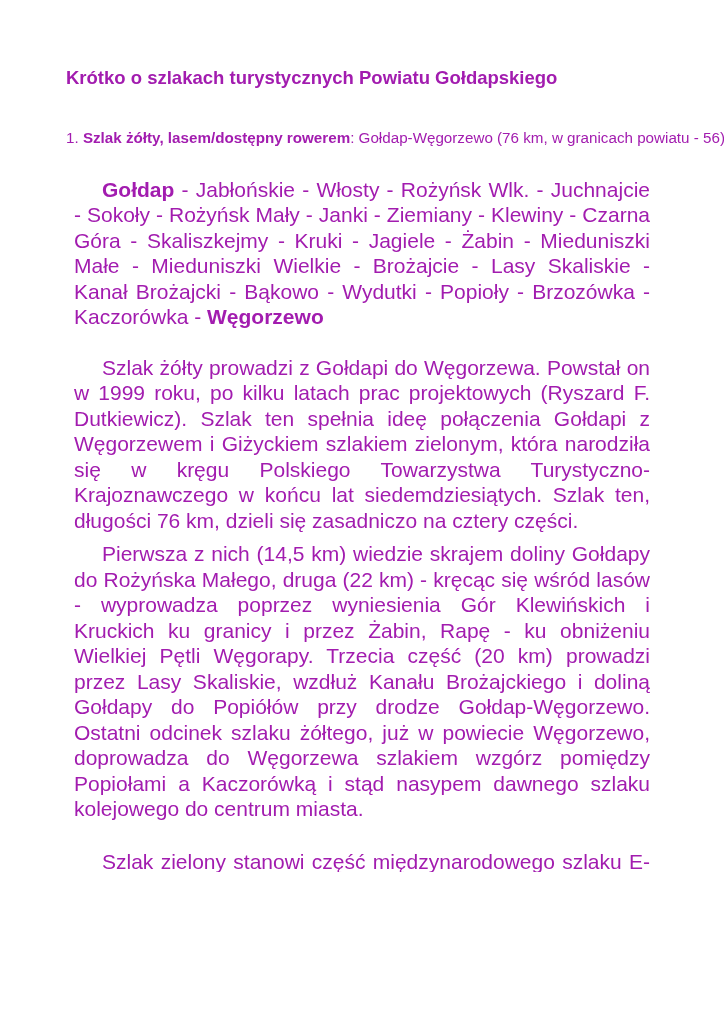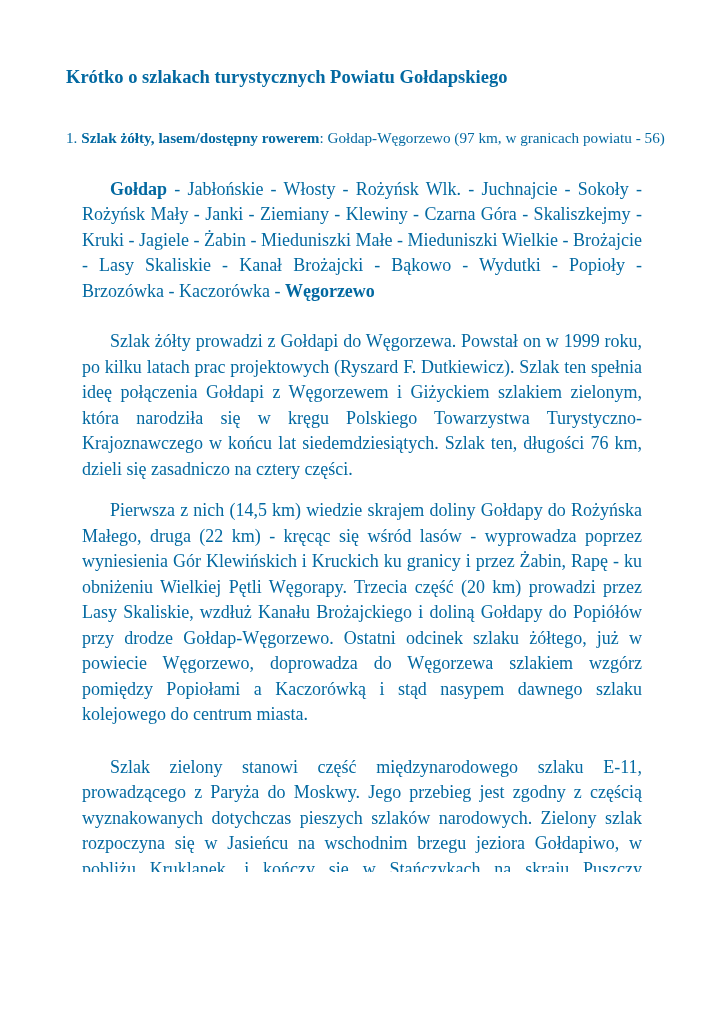--- a/index.html
+++ b/index.html
@@ -6,40 +6,40 @@
     margin: 0;
     padding: 0;
     background: #ffffff;
   }
   .page {
     position: relative;
     width: 724px;
     height: 872px;
     background: #ffffff;
     overflow: hidden;
-    font-family: Liberation Serif, serif;
-    color: #0369a1;
+    font-family: Liberation Sans, sans-serif;
+    color: #a21caf;
   }
   .content {
     position: absolute;
     left: 66px;
     top: 66px;
     width: 592px;
   }
   .doc-title {
     font-size: 18.5px;
     line-height: 23px;
     font-weight: bold;
     margin: 0;
   }
   .para {
-    font-size: 18px;
+    font-size: 21px;
     line-height: 25.5px;
     text-align: justify;
-    margin: 16px;
+    margin: 8px;
   }
   .para.indent { text-indent: 28px; }
   .heading-line {
     font-size: 15.2px;
     line-height: 25.5px;
     text-align: left;
     margin: 0;
     white-space: nowrap;
   }
   .mt-item1  { margin-top: 36px; }
@@ -59,21 +59,21 @@
   }
 </style>
 </head>
 <body>
 
 <div class="page">
   <div class="content">
 
     <h1 class="doc-title">Krótko o szlakach turystycznych Powiatu Gołdapskiego</h1>
 
-    <p class="heading-line mt-item1"><span>1. </span><b>Szlak żółty, lasem/dostępny rowerem</b><span>: Gołdap-Węgorzewo (97 km, w granicach powiatu - 56)</span></p>
+    <p class="heading-line mt-item1"><span>1. </span><b>Szlak żółty, lasem/dostępny rowerem</b><span>: Gołdap-Węgorzewo (76 km, w granicach powiatu - 56)</span></p>
 
     <p class="para indent mt-route1"><b>Gołdap</b><span> - Jabłońskie - Włosty - Rożyńsk Wlk. - Juchnajcie - Sokoły - Rożyńsk Mały - Janki - Ziemiany - Klewiny - Czarna Góra - Skaliszkejmy - Kruki - Jagiele - Żabin - Mieduniszki Małe - Mieduniszki Wielkie - Brożajcie - Lasy Skaliskie - Kanał Brożajcki - Bąkowo - Wydutki - Popioły - Brzozówka - Kaczorówka - </span><b>Węgorzewo</b></p>
 
     <p class="para indent mt-body1">Szlak żółty prowadzi z Gołdapi do Węgorzewa. Powstał on w 1999 roku, po kilku latach prac projektowych (Ryszard F. Dutkiewicz). Szlak ten spełnia ideę połączenia Gołdapi z Węgorzewem i Giżyckiem szlakiem zielonym, która narodziła się w kręgu Polskiego Towarzystwa Turystyczno-Krajoznawczego w końcu lat siedemdziesiątych. Szlak ten, długości 76 km, dzieli się zasadniczo na cztery części.</p>
 
     <p class="para indent">Pierwsza z nich (14,5 km) wiedzie skrajem doliny Gołdapy do Rożyńska Małego, druga (22 km) - kręcąc się wśród lasów - wyprowadza poprzez wyniesienia Gór Klewińskich i Kruckich ku granicy i przez Żabin, Rapę - ku obniżeniu Wielkiej Pętli Węgorapy. Trzecia część (20 km) prowadzi przez Lasy Skaliskie, wzdłuż Kanału Brożajckiego i doliną Gołdapy do Popiółów przy drodze Gołdap-Węgorzewo. Ostatni odcinek szlaku żółtego, już w powiecie Węgorzewo, doprowadza do Węgorzewa szlakiem wzgórz pomiędzy Popiołami a Kaczorówką i stąd nasypem dawnego szlaku kolejowego do centrum miasta.</p>
 
 
 
     <p class="para indent mt-body2">Szlak zielony stanowi część międzynarodowego szlaku E-11, prowadzącego z Paryża do Moskwy. Jego przebieg jest zgodny z częścią wyznakowanych dotychczas pieszych szlaków narodowych. Zielony szlak rozpoczyna się w Jasieńcu na wschodnim brzegu jeziora Gołdapiwo, w pobliżu Kruklanek, i kończy się w Stańczykach na skraju Puszczy Rominckiej. Wiedzie on przez północną część Puszczy Boreckiej, Garb Szeski i obniżeniem Gołdapy dociera do zachodniego skraju Puszczy Rominckiej, następnie - pięknym krajobrazowo i urozmaiconym lasem puszczańskim - prowadzi wzdłuż granicy z Rosją i doliną Błędzianki do mostów w Stańczykach. Wędrując szlakiem zielonym napotkamy najprzeróżniejsze formy polodowcowego krajobrazu, szczególnie w</p>

